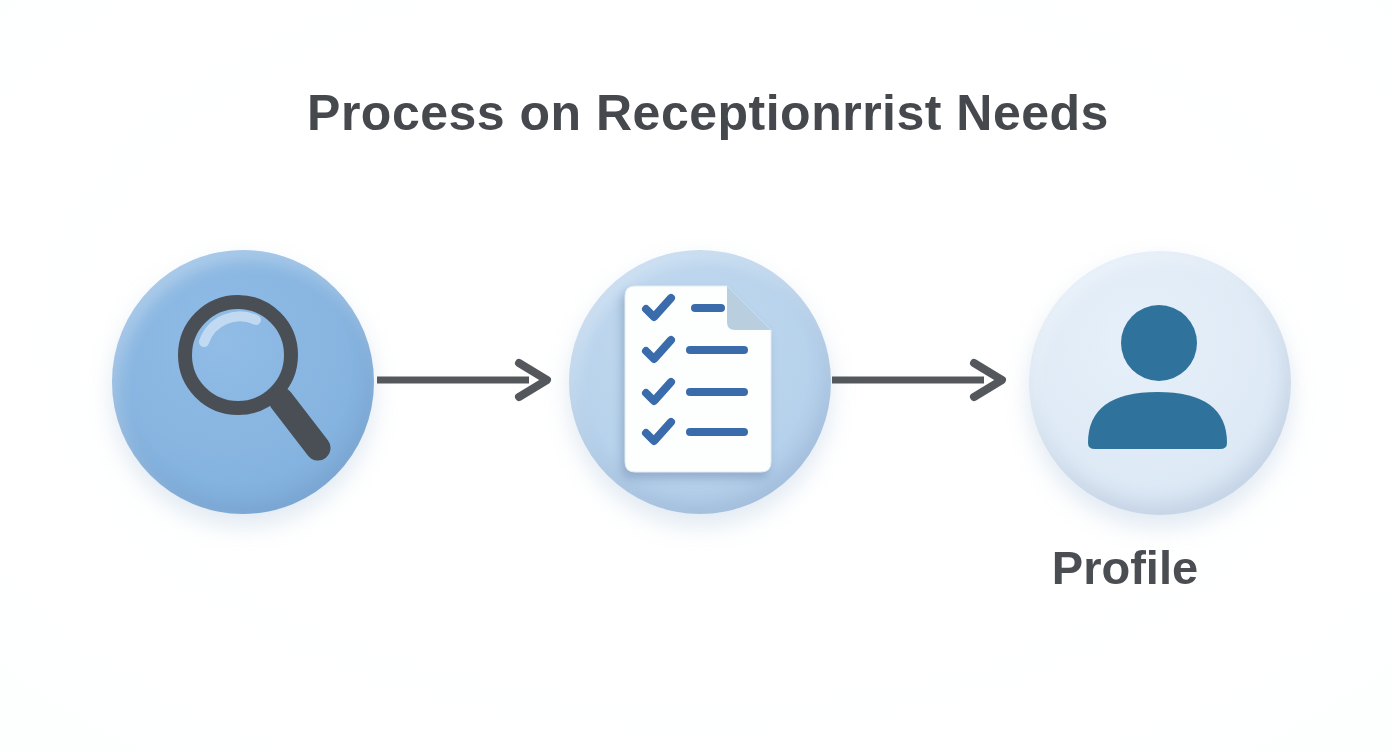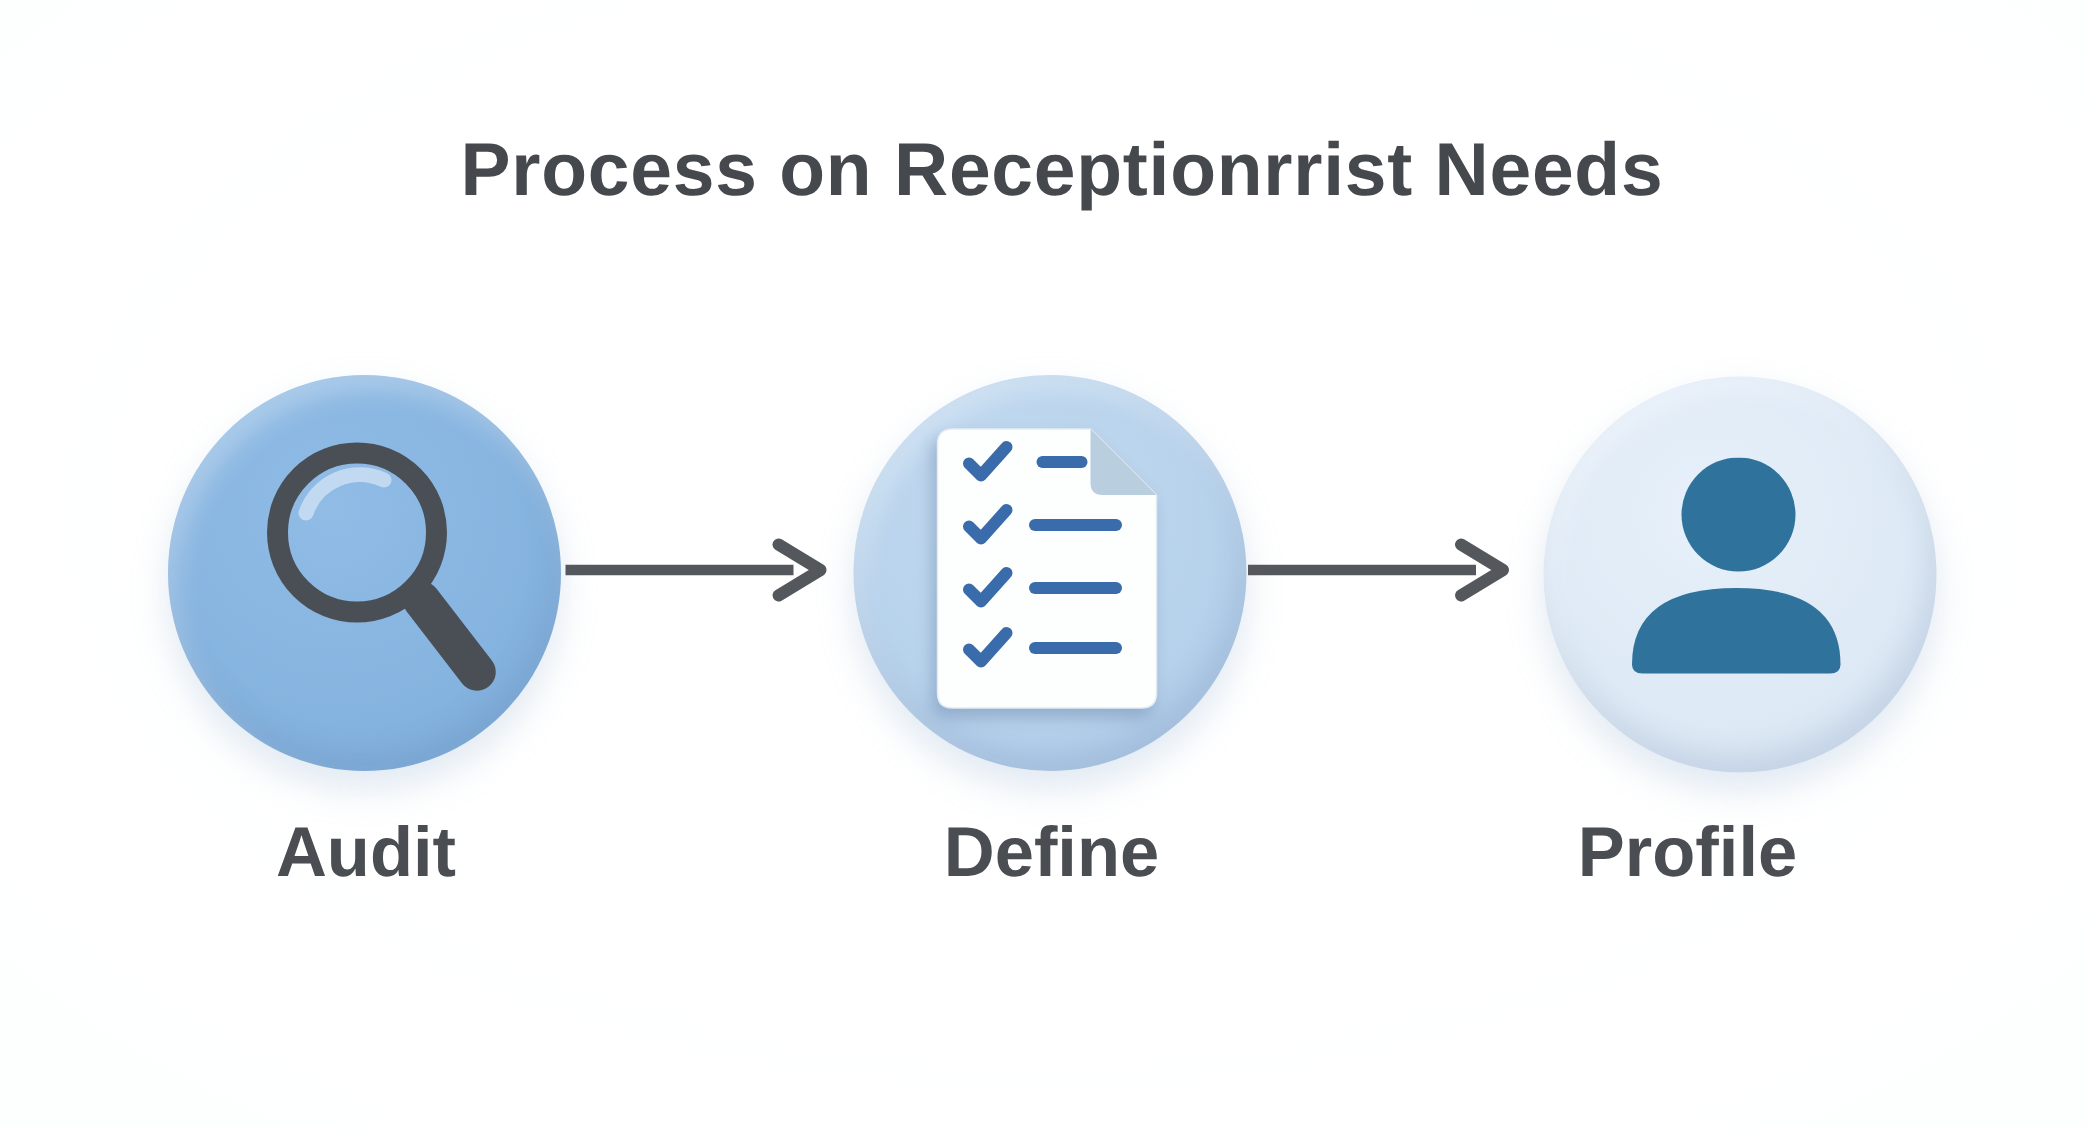--- a/index.html
+++ b/index.html
@@ -79,21 +79,20 @@
 
   <h1 class="title">Process on Receptionrrist Needs</h1>
 
   <div class="circle circle-1">
     <svg class="icon-abs magnifier-icon" width="172" height="182" viewBox="0 0 172 182">
       <circle cx="76" cy="73" r="53" fill="none" stroke="#4a4f55" stroke-width="14"></circle>
       <path d="M 42 60 A 38 38 0 0 1 94 38" fill="none" stroke="rgba(255,255,255,0.45)" stroke-width="10" stroke-linecap="round"></path>
       <line x1="119" y1="118" x2="156" y2="166" stroke="#4a4f55" stroke-width="25" stroke-linecap="round"></line>
     </svg>
   </div>
-  <p class="step-label label-1">Audit</p>
 
   <svg class="arrow arrow-1" width="182" height="48" viewBox="0 0 182 48">
     <line x1="2" y1="24" x2="154" y2="24" stroke="#54585c" stroke-width="7"></line>
     <polyline points="144,7 172,24 144,41" fill="none" stroke="#54585c" stroke-width="8" stroke-linecap="round" stroke-linejoin="round"></polyline>
   </svg>
 
   <div class="circle circle-2">
     <svg class="icon-abs checklist-icon" width="150" height="190" viewBox="0 0 150 190">
       <path d="M 12 2 H 104 L 148 46 V 178 Q 148 188 138 188 H 12 Q 2 188 2 178 V 12 Q 2 2 12 2 Z" fill="#fdfefe" stroke="#e4ebf2" stroke-width="1"></path>
       <path d="M 104 2 L 148 46 H 112 Q 104 46 104 38 Z" fill="#b9cede"></path>
@@ -104,21 +103,20 @@
       <polyline points="23,67 31,75 48,56" fill="none" stroke="#3a6cab" stroke-width="8" stroke-linecap="round" stroke-linejoin="round"></polyline>
       <rect x="63" y="62" width="62" height="8" rx="4" fill="#3a6cab"></rect>
 
       <polyline points="23,109 31,117 48,98" fill="none" stroke="#3a6cab" stroke-width="8" stroke-linecap="round" stroke-linejoin="round"></polyline>
       <rect x="63" y="104" width="62" height="8" rx="4" fill="#3a6cab"></rect>
 
       <polyline points="23,149 31,157 48,138" fill="none" stroke="#3a6cab" stroke-width="8" stroke-linecap="round" stroke-linejoin="round"></polyline>
       <rect x="63" y="144" width="62" height="8" rx="4" fill="#3a6cab"></rect>
     </svg>
   </div>
-  <p class="step-label label-2">Define</p>
 
   <svg class="arrow arrow-2" width="182" height="48" viewBox="0 0 182 48">
     <line x1="2" y1="24" x2="154" y2="24" stroke="#54585c" stroke-width="7"></line>
     <polyline points="144,7 172,24 144,41" fill="none" stroke="#54585c" stroke-width="8" stroke-linecap="round" stroke-linejoin="round"></polyline>
   </svg>
 
   <div class="circle circle-3">
     <svg class="icon-abs person-icon" width="144" height="146" viewBox="0 0 144 146">
       <circle cx="73" cy="38" r="38" fill="#2f739c"></circle>
       <path d="M 2 138 Q 2 87 71.5 87 Q 141 87 141 138 Q 141 144 134 144 H 9 Q 2 144 2 138 Z" fill="#2f739c"></path>

